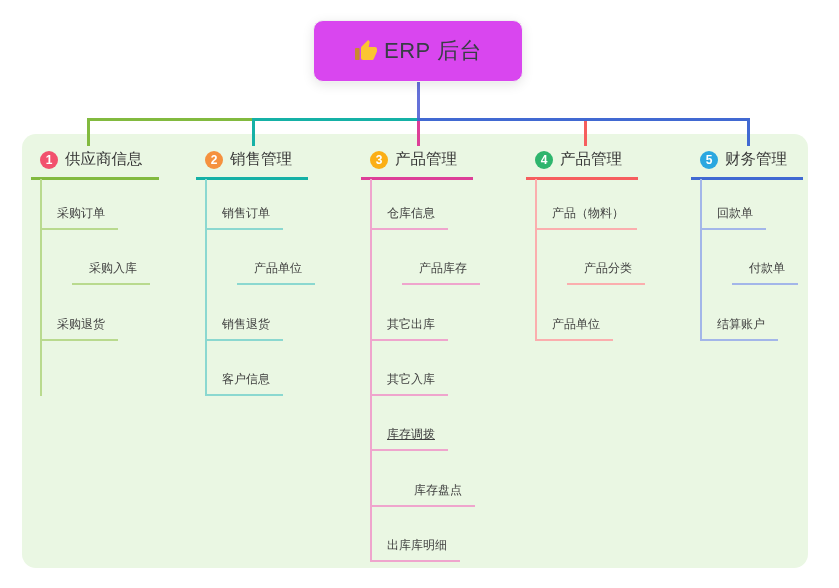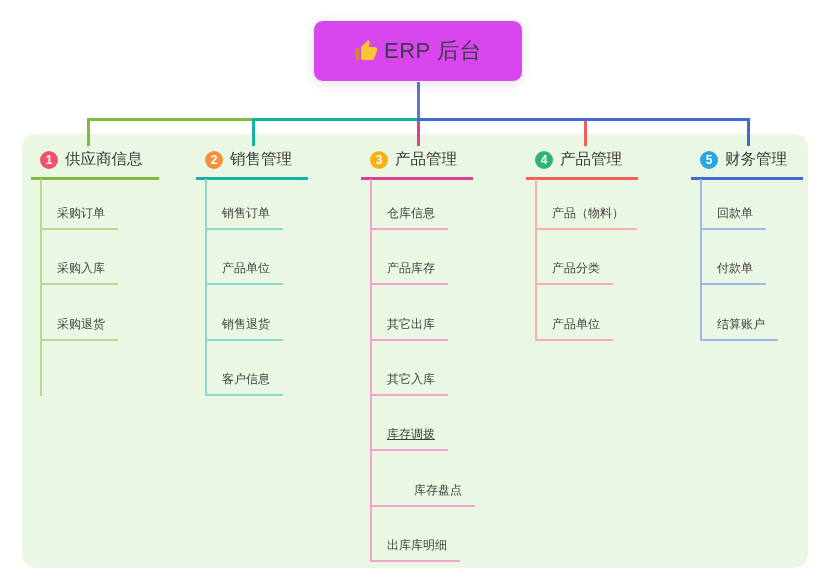--- a/index.html
+++ b/index.html
@@ -62,21 +62,21 @@
   .b3 .spine{height:383px;}
   .b4 .spine,.b5 .spine{height:162px;}
 
   .child{
     position:absolute;left:9px;
     padding:0 13px 7px 17px;
     border-bottom:2px solid var(--light);
     font-size:12px;line-height:16px;color:#3f3f3f;
     white-space:nowrap;cursor:pointer;
   }
-  .r1{top:56px;} .r2{top:111px;} .r3{top:167px;} .r4{top:222px;}
+  .r1{top:56px;} .r2{top:111px;margin-left:32px;} .r3{top:167px;} .r4{top:222px;}
   .r5{top:277px;text-decoration:underline;} .r6{top:333px;padding-left:44px;} .r7{top:388px;}
 </style>
 </head>
 <body>
 
 
 
 
 <div class="panel"></div>
 

